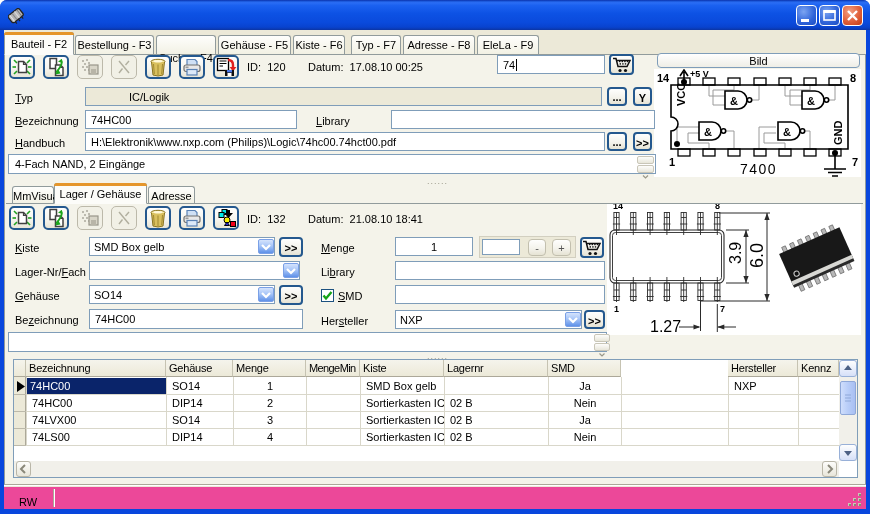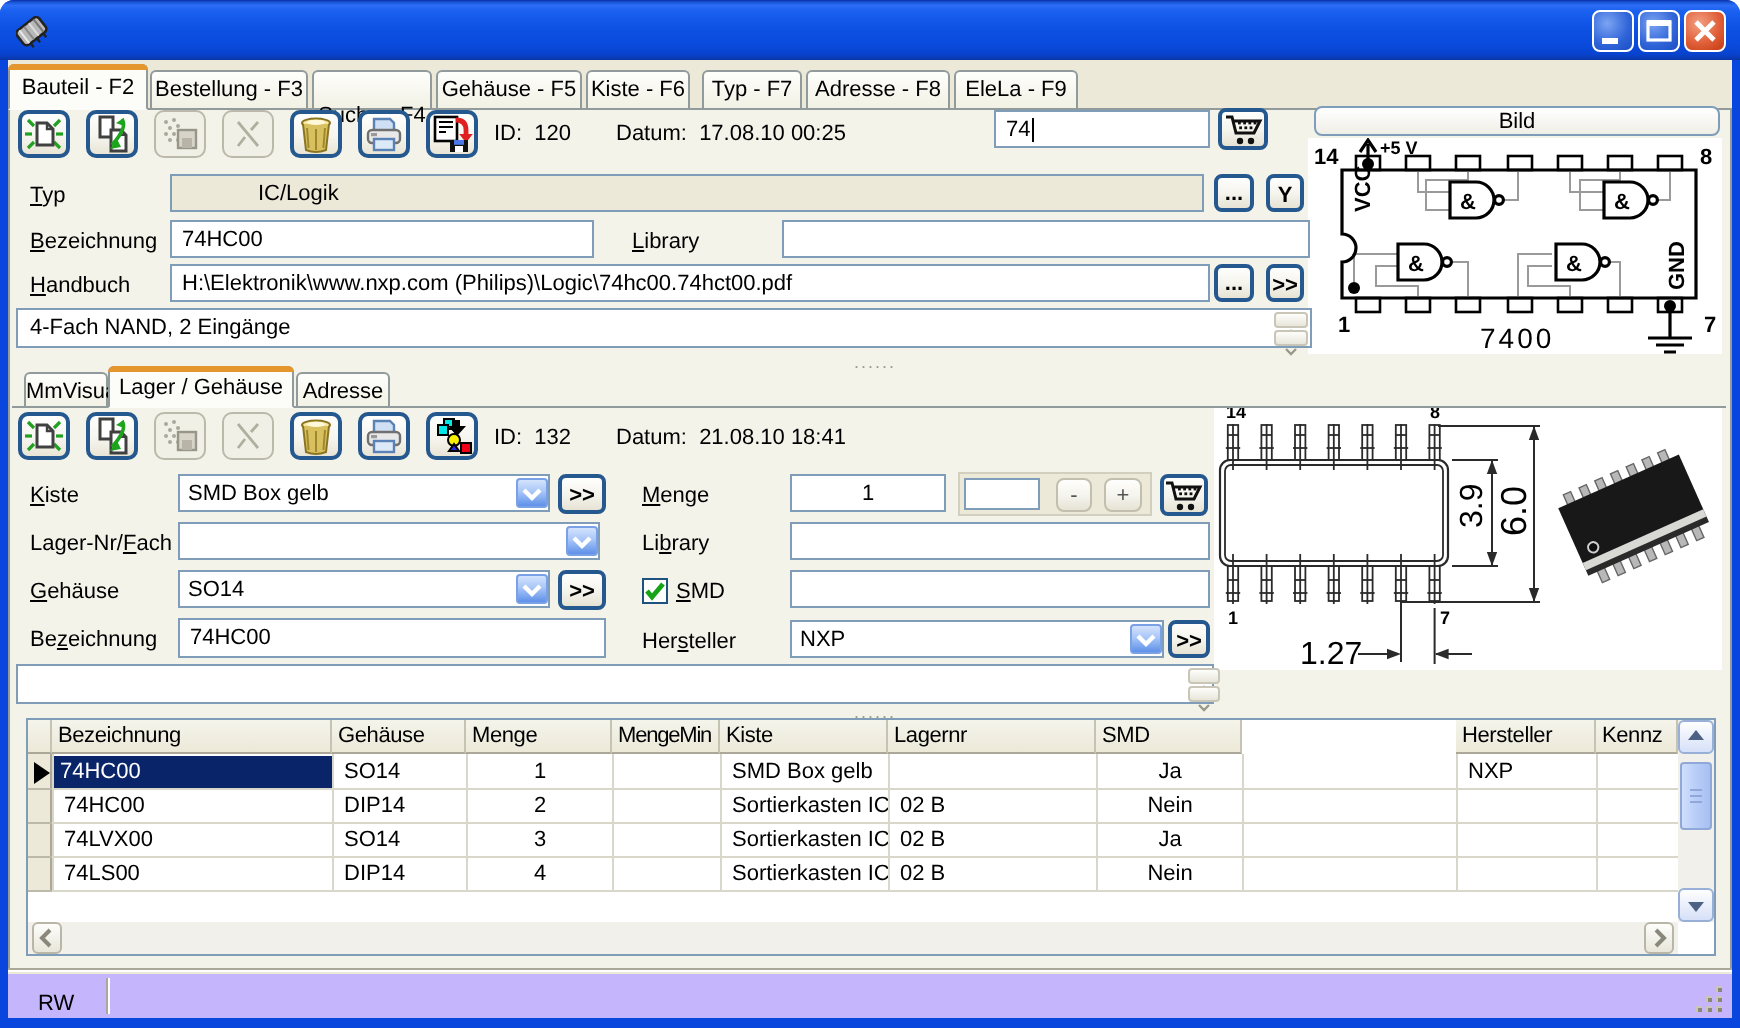--- a/index.html
+++ b/index.html
@@ -666,21 +666,21 @@
           <path d="M8 3 L4 7 L8 11" fill="none" stroke="#8a887a" stroke-width="2"></path>
         </svg></div>
     <div class="sbbtn" style="left:808px;top:101px;width:15px;height:16px;">
       <svg width="13" height="14">
           <path d="M5 3 L9 7 L5 11" fill="none" stroke="#8a887a" stroke-width="2"></path>
         </svg></div>
   </div>
 
   <div class="abs" style="left:4px;top:484px;width:862px;height:1px;background:#aca899;"></div>
   <div class="abs" style="left:4px;top:485px;width:862px;height:1px;background:#fff;"></div>
-  <div class="abs" style="left:4px;top:487px;width:862px;height:22px;background:#c4b5fd;">
+  <div class="abs" style="left:4px;top:487px;width:862px;height:22px;background:#ec4899;">
     <div class="lbl" style="left:15px;top:9px;">RW</div>
     <div class="abs" style="left:49px;top:2px;width:1px;height:18px;background:#aca899;"></div>
     <div class="abs" style="left:50px;top:2px;width:1px;height:18px;background:#fff;"></div>
     <svg class="abs" style="left:844px;top:6px;" width="14" height="14">
       <g fill="#cac7b8">
           <rect x="10" y="10" width="3" height="3"></rect>
           <rect x="10" y="5" width="3" height="3"></rect>
           <rect x="10" y="0" width="3" height="3"></rect>
           <rect x="5" y="10" width="3" height="3"></rect>
           <rect x="5" y="5" width="3" height="3"></rect>

